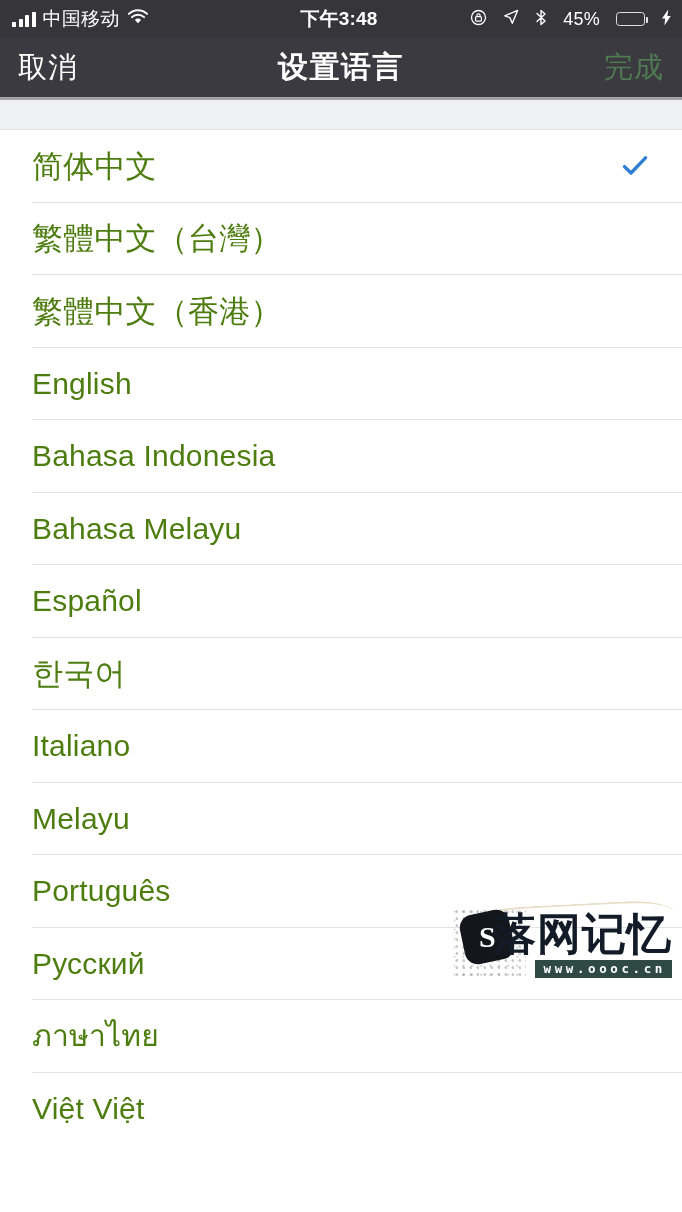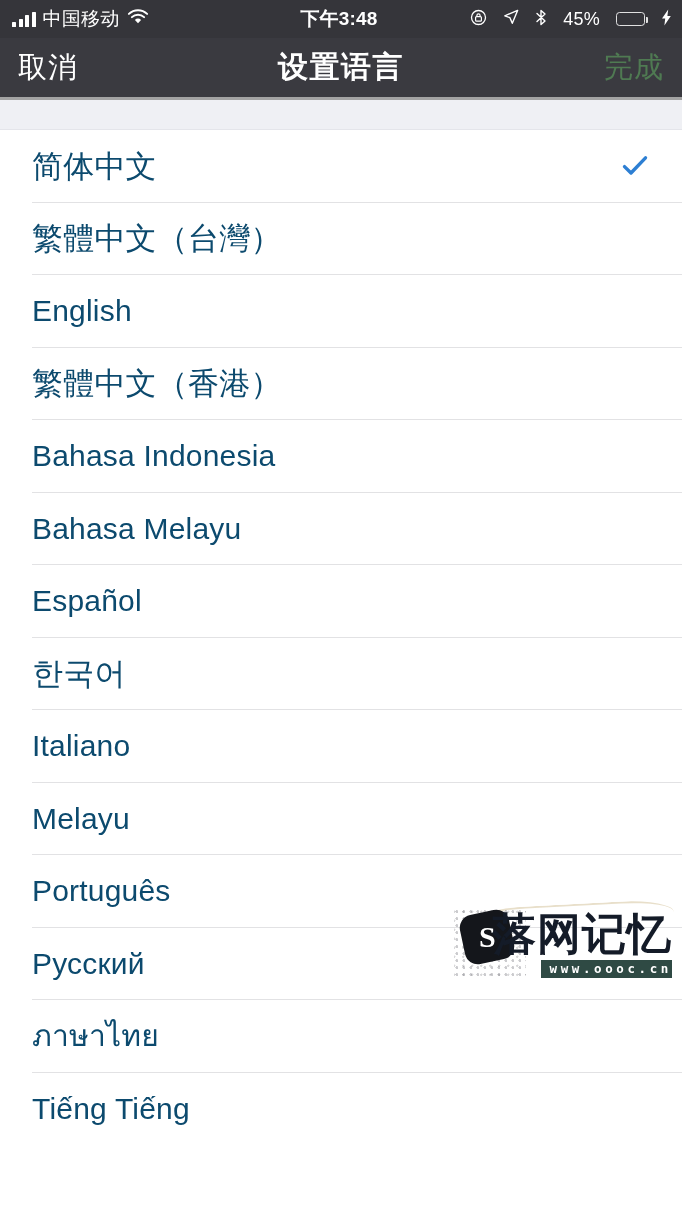--- a/index.html
+++ b/index.html
@@ -46,21 +46,21 @@
 
   
   .section-band{ height:30px; background:#eff0f4; border-bottom:1px solid #e4e5ea; }
 
   
   .list{ position:relative; background:#fff; }
   .row{
     position:relative; height:72.5px; display:flex; align-items:center;
     padding:0 24px 0 32px; background:#fff;
   }
-  .row .label{ font-size:30px; color:#0c4a6e; letter-spacing:.2px; line-height:1; }
+  .row .label{ font-size:30px; color:#4d7c0f; letter-spacing:.2px; line-height:1; }
   .row.cjk .label{ font-size:31px; }
   .row:after{
     content:""; position:absolute; left:32px; right:0; bottom:0;
     height:1px; background:#e2e2e4;
   }
   .row:last-child:after{ display:none; }
   .check{ position:absolute; right:33px; top:50%; transform:translateY(-50%);
           width:28px; height:28px; }
 
   
@@ -85,21 +85,21 @@
                  font-family:"Liberation Serif",serif; transform:rotate(12deg); line-height:1; }
   .wm-text{
     position:absolute; right:4px; bottom:26px;
     font-size:44px; font-weight:700; color:#141b28;
     letter-spacing:1px; line-height:1;
     font-family:"Liberation Sans","DejaVu Sans",sans-serif;
   }
   .wm-url{
     position:absolute; right:4px; bottom:4px;
     background:#2f4a44; color:#fff; font-size:12.5px; font-weight:700;
-    letter-spacing:3.6px; padding:3px 0 3px 9px; line-height:1;
+    letter-spacing:3.6px; padding:3px 6px 3px 9px; line-height:1;
     font-family:"DejaVu Sans Mono",monospace;
   }
   .wm-arc{
     position:absolute; right:2px; top:2px; width:200px; height:26px;
     border-top:2px solid rgba(180,150,80,.30);
     border-radius:120px/30px;
     transform:rotate(-3deg);
   }
 </style>
 </head>
@@ -166,26 +166,26 @@
   <div class="list" id="language-list">
       <div class="row cjk" style="--sep: #e2e2e4;">
         <span class="label">简体中文</span>
         <span class="check"><svg width="28" height="28" viewBox="0 0 28 28">
             <path d="M3.5 14.6 10 21 24.5 5.8" stroke="#2d7fd3" stroke-width="3.4" fill="none" stroke-linecap="round" stroke-linejoin="round"></path>
           </svg></span>
       </div>
       <div class="row cjk" style="--sep: #e2e2e4;">
         <span class="label">繁體中文（台灣）</span>
       </div>
+      <div class="row cjk" style="--sep: #e2e2e4;">
+        <span class="label">繁體中文（香港）</span>
+      </div>
       <div class="row" style="--sep: #e2e2e4;">
         <span class="label">English</span>
       </div>
-      <div class="row cjk" style="--sep: #e2e2e4;">
-        <span class="label">繁體中文（香港）</span>
-      </div>
       <div class="row" style="--sep: #e2e2e4;">
         <span class="label">Bahasa Indonesia</span>
       </div>
       <div class="row" style="--sep: #e2e2e4;">
         <span class="label">Bahasa Melayu</span>
       </div>
       <div class="row" style="--sep: #e2e2e4;">
         <span class="label">Español</span>
       </div>
       <div class="row cjk" style="--sep: #e2e2e4;">
@@ -200,21 +200,21 @@
       <div class="row" style="--sep: #e2e2e4;">
         <span class="label">Português</span>
       </div>
       <div class="row" style="--sep: #e2e2e4;">
         <span class="label">Русский</span>
       </div>
       <div class="row" style="--sep: #e2e2e4;">
         <span class="label">ภาษาไทย</span>
       </div>
       <div class="row" style="--sep: #e2e2e4;">
-        <span class="label">Tiếng Tiếng</span>
+        <span class="label">Việt Việt</span>
       </div>
     </div>
 
   <div class="watermark">
     <div class="wm-arc"></div>
     <div class="wm-smudge"></div>
     <div class="wm-logo">
       <span>S</span>
     </div>
     <div class="wm-text">落网记忆</div>

